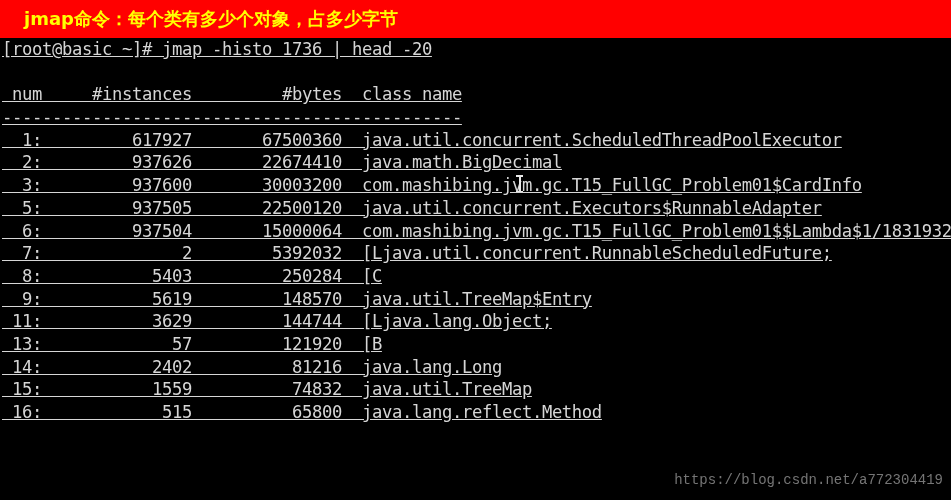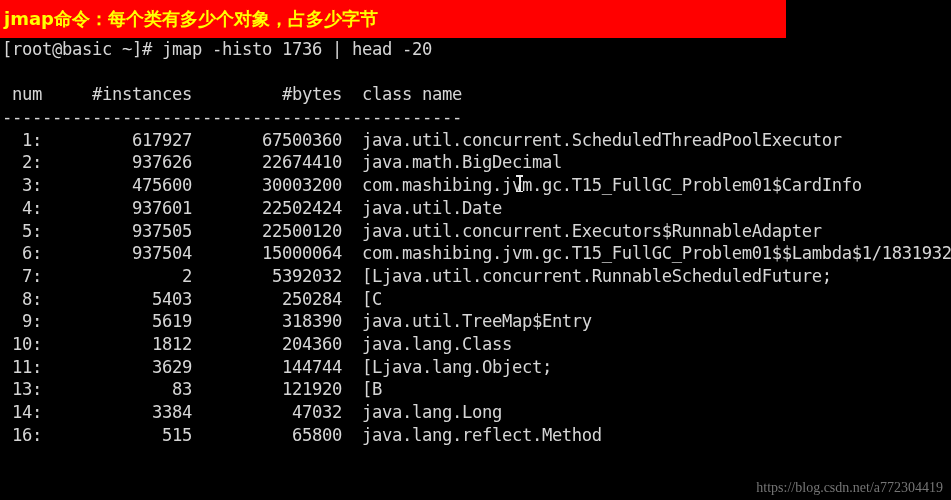--- a/index.html
+++ b/index.html
@@ -15,27 +15,27 @@
     background: #000000;
     overflow: hidden;
     font-family: "DejaVu Sans Mono", "Liberation Mono", monospace;
   }
 
   
   #banner {
     position: absolute;
     left: 0;
     top: 0;
-    width: 786px;
+    width: 951px;
     height: 38px;
     background: #ff0000;
     display: flex;
     align-items: center;
     box-sizing: border-box;
-    padding-left: 4px;
+    padding-left: 24px;
   }
   #banner-text {
     color: #ffff00;
     font-family: "DejaVu Sans", "Liberation Sans", sans-serif;
     font-weight: bold;
     font-size: 18px;
     letter-spacing: 0px;
     white-space: nowrap;
   }
 
@@ -52,20 +52,21 @@
   .tline {
     color: #d6d6d6;
     font-family: "DejaVu Sans Mono", "Liberation Mono", monospace;
     font-size: 17.2px;
     line-height: 22.7px;
     height: 22.7px;
     white-space: pre;
     letter-spacing: -0.35px;
     padding-left: 2px;
     box-sizing: border-box;
+    text-decoration: underline;
   }
   .tline.blank { color: transparent; }
 
   
   #mouse-cursor {
     position: absolute;
     left: 516px;
     top: 137px;
     width: 7px;
     height: 17px;
@@ -87,23 +88,23 @@
     height: 1.5px;
     background: #e8e8e8;
   }
   #mouse-cursor .cap-top { top: 0; }
   #mouse-cursor .cap-bot { bottom: 0; }
 
   
   #watermark {
     position: absolute;
     right: 8px;
-    bottom: 4px;
+    bottom: 12px;
     color: #8a8a8a;
-    font-family: Liberation Serif, serif;
+    font-family: Liberation Mono, monospace;
     font-size: 14px;
     white-space: nowrap;
     opacity: 0.85;
   }
 </style>
 </head>
 <body>
 
 <div id="screen">
 
@@ -112,31 +113,30 @@
   </div>
 
   <div id="terminal">
     <div id="terminal-lines">
         <div class="tline">[root@basic ~]# jmap -histo 1736 | head -20</div>
         <div class="tline blank"> </div>
         <div class="tline"> num     #instances         #bytes  class name</div>
         <div class="tline">----------------------------------------------</div>
         <div class="tline">  1:         617927       67500360  java.util.concurrent.ScheduledThreadPoolExecutor</div>
         <div class="tline">  2:         937626       22674410  java.math.BigDecimal</div>
-        <div class="tline">  3:         475600       30003200  com.mashibing.jvm.gc.T15_FullGC_Problem01$CardInfo</div>
-        <div class="tline">  4:         937601       22502424  java.util.Date</div>
+        <div class="tline">  3:         937600       30003200  com.mashibing.jvm.gc.T15_FullGC_Problem01$CardInfo</div>
         <div class="tline">  5:         937505       22500120  java.util.concurrent.Executors$RunnableAdapter</div>
         <div class="tline">  6:         937504       15000064  com.mashibing.jvm.gc.T15_FullGC_Problem01$$Lambda$1/1831932724</div>
         <div class="tline">  7:              2        5392032  [Ljava.util.concurrent.RunnableScheduledFuture;</div>
         <div class="tline">  8:           5403         250284  [C</div>
-        <div class="tline">  9:           5619         318390  java.util.TreeMap$Entry</div>
-        <div class="tline"> 10:           1812         204360  java.lang.Class</div>
+        <div class="tline">  9:           5619         148570  java.util.TreeMap$Entry</div>
         <div class="tline"> 11:           3629         144744  [Ljava.lang.Object;</div>
-        <div class="tline"> 13:             83         121920  [B</div>
-        <div class="tline"> 14:           3384          47032  java.lang.Long</div>
+        <div class="tline"> 13:             57         121920  [B</div>
+        <div class="tline"> 14:           2402          81216  java.lang.Long</div>
+        <div class="tline"> 15:           1559          74832  java.util.TreeMap</div>
         <div class="tline"> 16:            515          65800  java.lang.reflect.Method</div>
       </div>
 
     <div id="mouse-cursor">
       <div class="cap-top"></div>
       <div class="bar"></div>
       <div class="cap-bot"></div>
     </div>
   </div>
 

